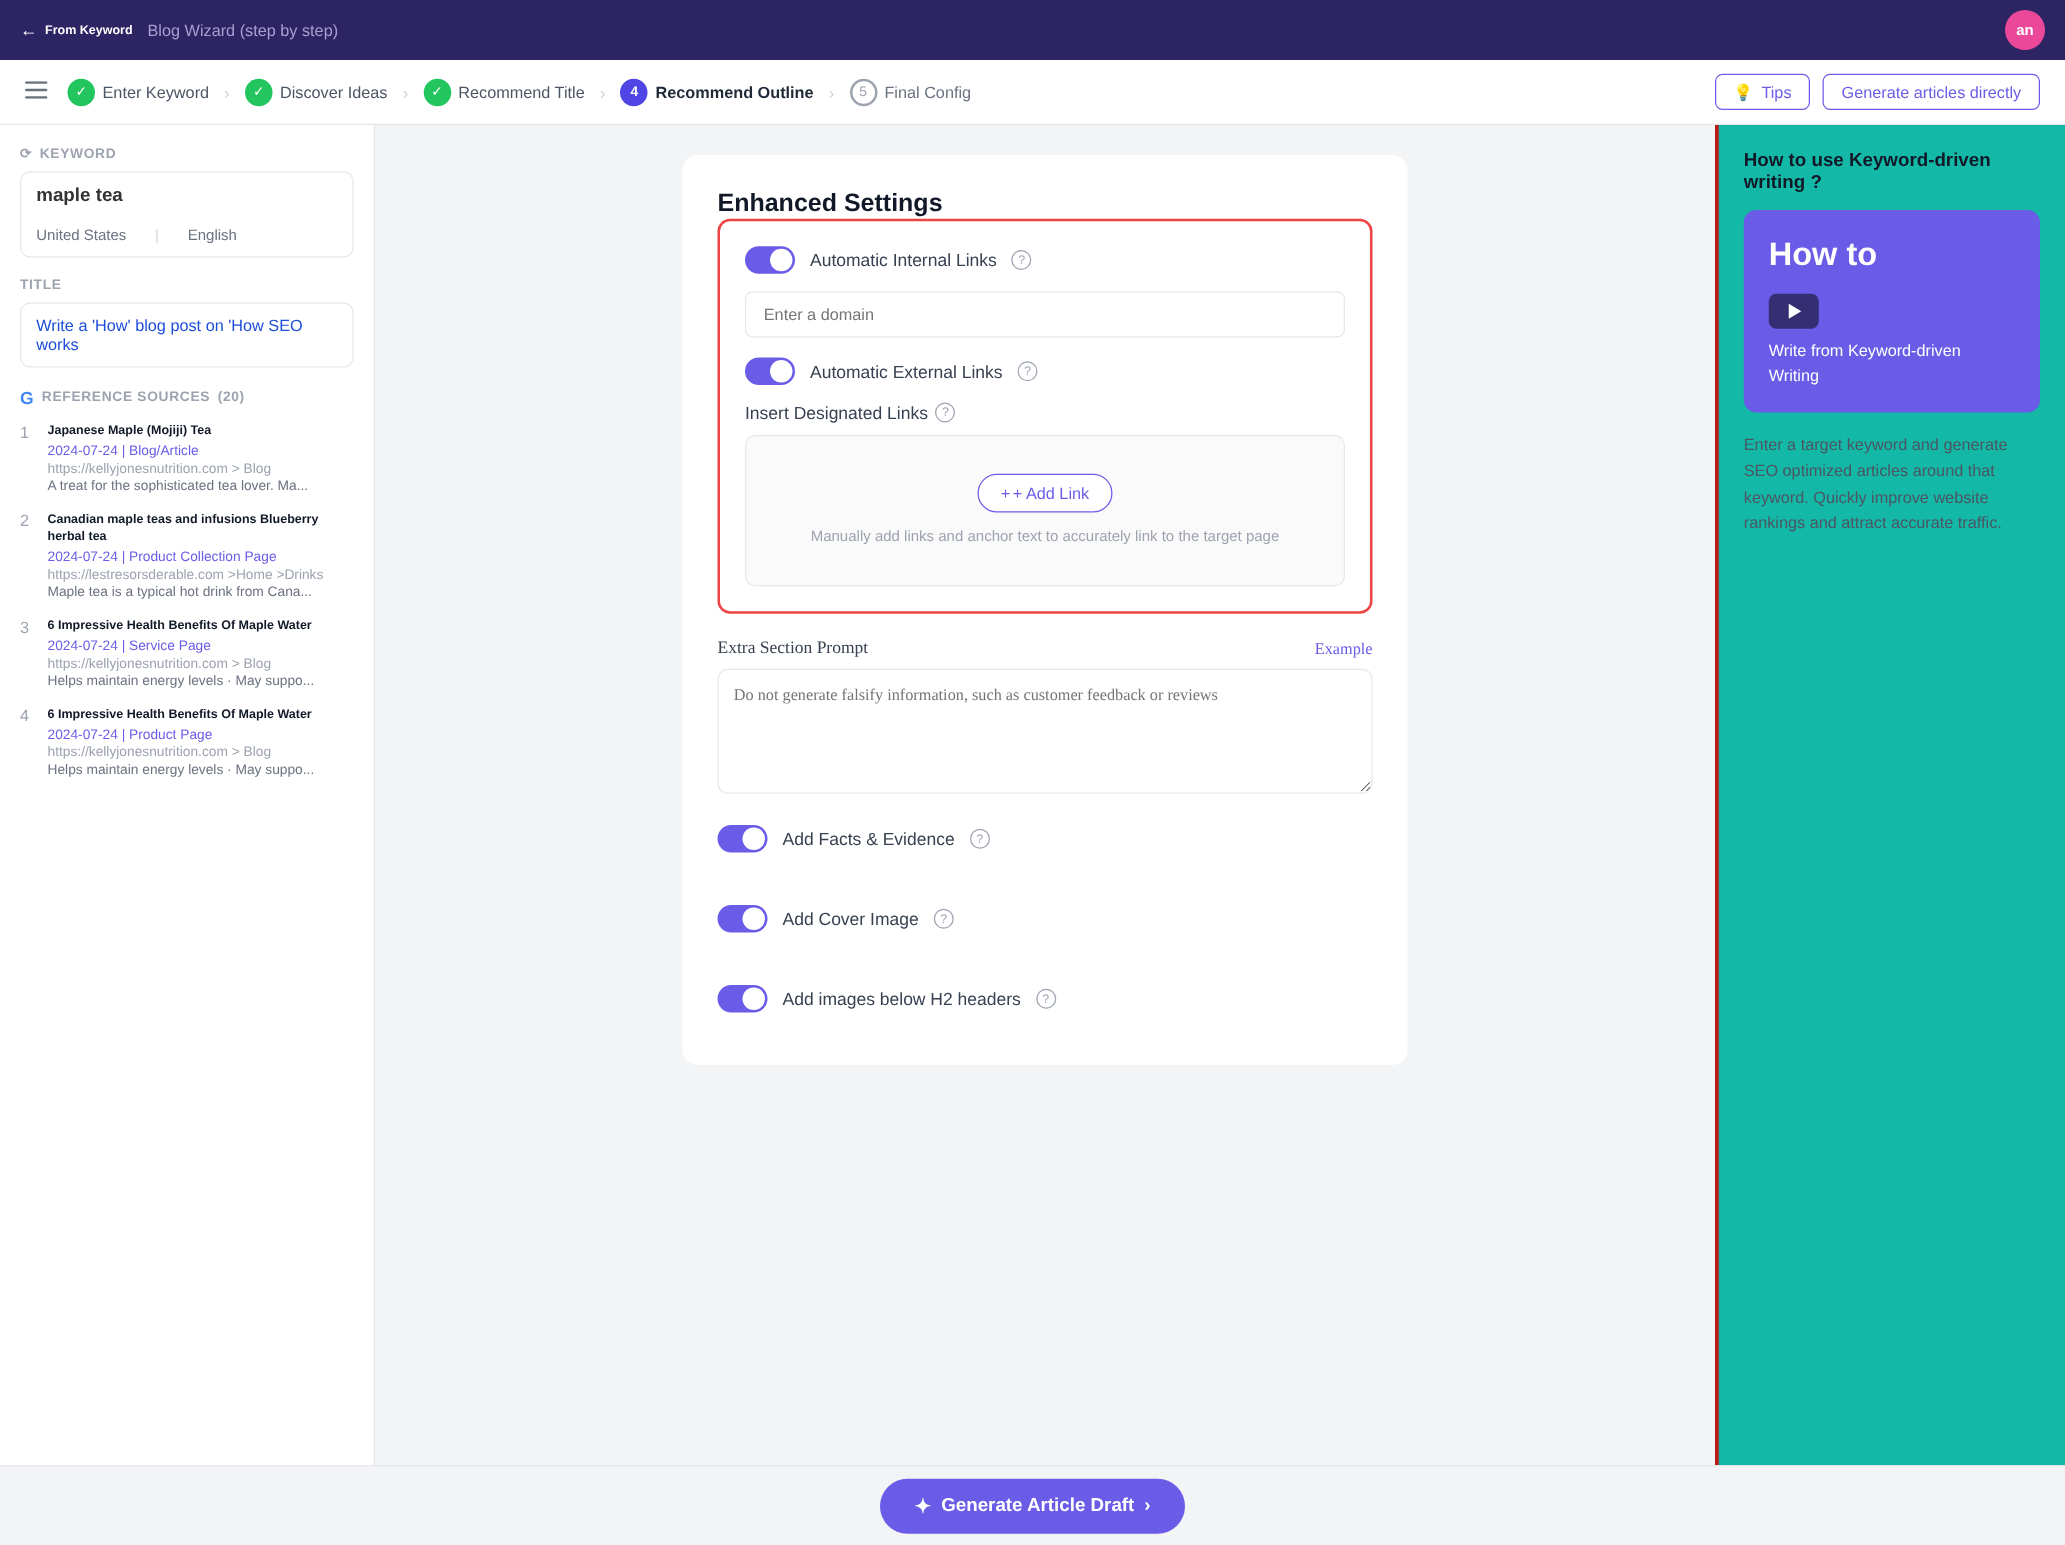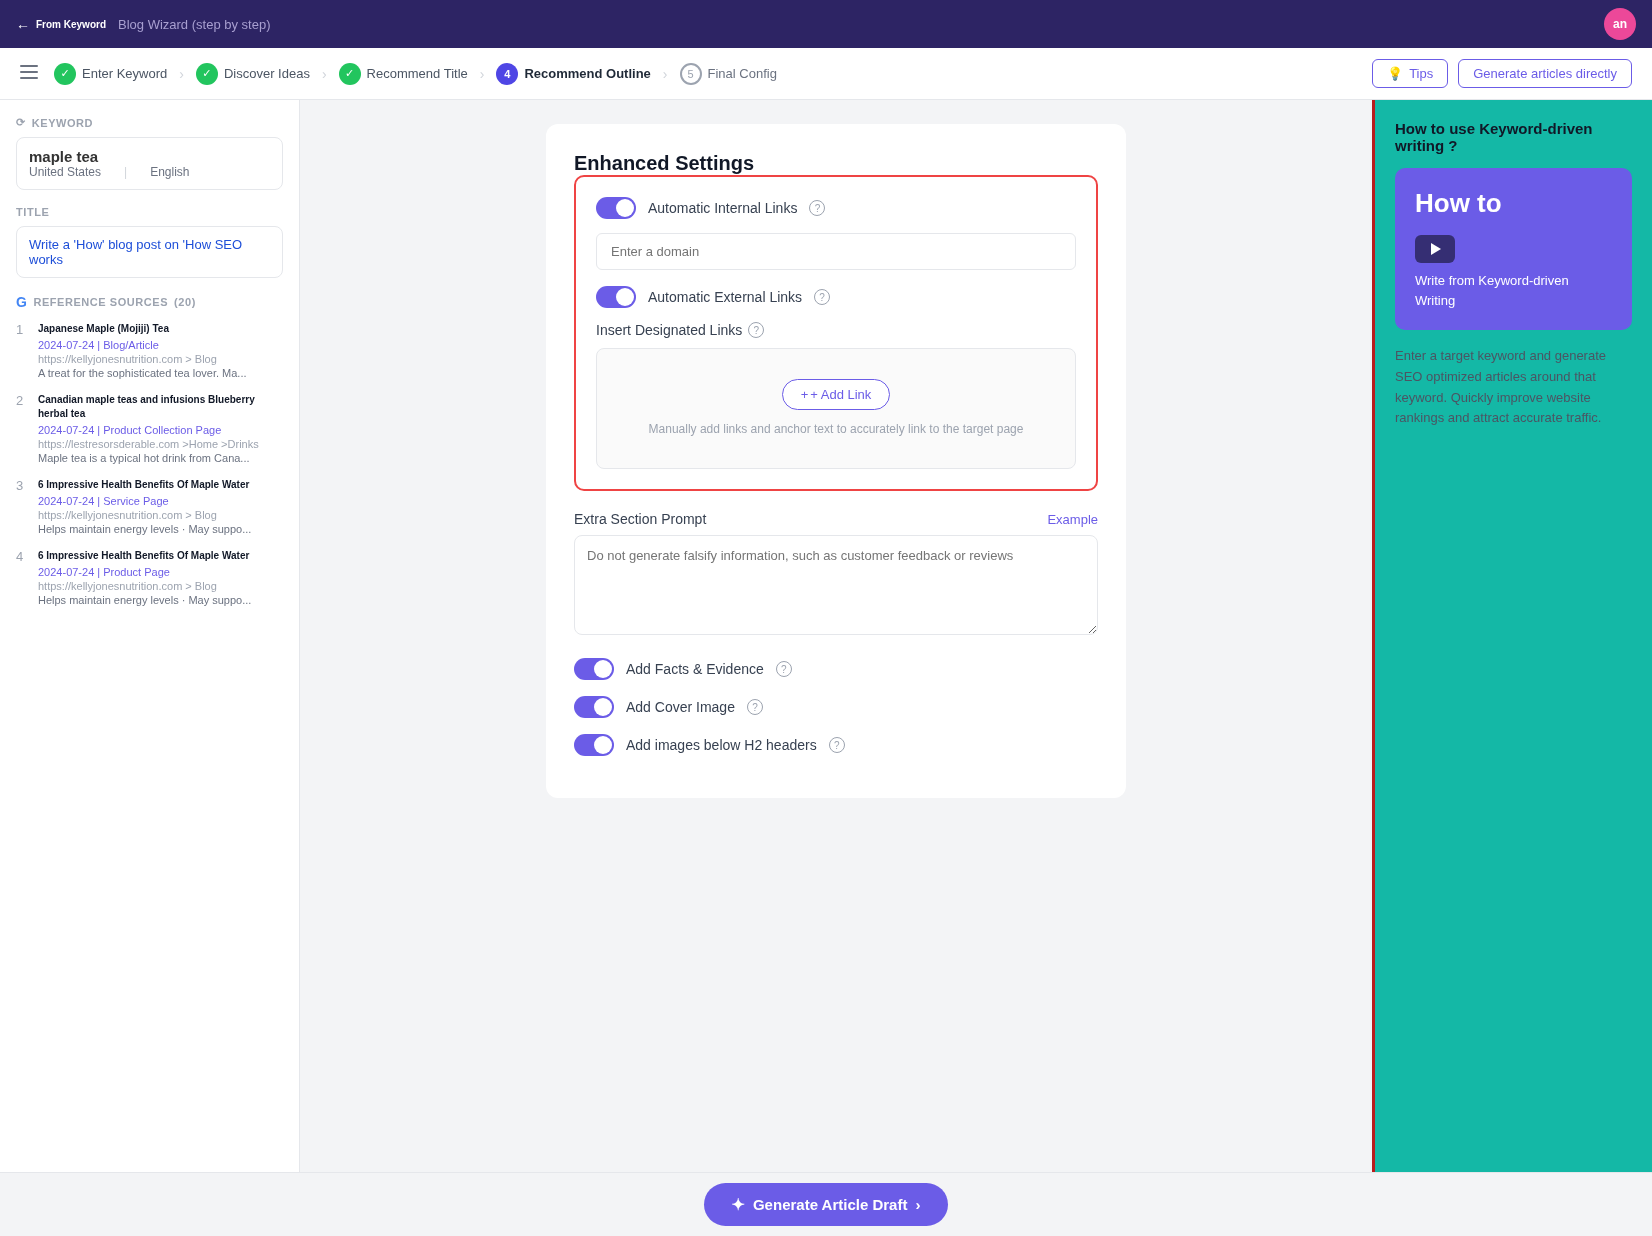--- a/index.html
+++ b/index.html
@@ -108,21 +108,21 @@
       letter-spacing: 0.05em;
       margin-bottom: 8px;
       display: flex; align-items: center; gap: 6px;
     }
     .keyword-box {
       border: 1px solid #e5e7eb;
       border-radius: 8px;
       padding: 10px 12px;
       margin-bottom: 16px;
     }
-    .keyword-main { font-weight: 600; font-size: 15px; margin-bottom: 0; }
+    .keyword-main { font-weight: 600; font-size: 15px; margin-bottom: 16px; }
     .keyword-meta { font-size: 12px; color: #6b7280; display: flex; gap: 23px; }
     .keyword-meta-sep { color: #d1d5db; }
     .title-box {
       border: 1px solid #e5e7eb;
       border-radius: 8px;
       padding: 10px 12px;
       margin-bottom: 16px;
       font-size: 13px; color: #1d4ed8;
     }
     .ref-sources-header {
@@ -212,39 +212,39 @@
       border-radius: 20px;
       padding: 7px 18px;
       cursor: pointer;
       font-size: 13px;
       margin-bottom: 10px;
       display: inline-flex; align-items: center; gap: 6px;
     }
     .add-link-desc { font-size: 12px; color: #9ca3af; line-height: 1.5; }
 
     
-    .extra-section { margin-bottom: 20px; }
+    .extra-section { margin-bottom: 20px; font-family: Liberation Serif, serif; }
     .extra-header { display: flex; align-items: center; justify-content: space-between; margin-bottom: 8px; }
     .extra-label { font-size: 14px; font-weight: 500; color: #374151; }
     .example-link { font-size: 13px; color: #6b5ce7; cursor: pointer; }
     .extra-textarea {
       width: 100%;
       border: 1px solid #e5e7eb;
       border-radius: 8px;
       padding: 12px;
       font-size: 13px;
       color: #9ca3af;
       height: 100px;
       resize: vertical;
       outline: none;
       font-family: inherit;
     }
 
     
-    .bottom-toggles { display: flex; flex-direction: column; gap: 2px; }
+    .bottom-toggles { display: flex; flex-direction: column; gap: 28px; }
 
     
     .right-panel {
       width: 280px;
       min-width: 280px;
       background: #14b8a6;
       border-left: 3px solid #b91c1c;
       padding: 20px;
       overflow-y: auto;
     }

